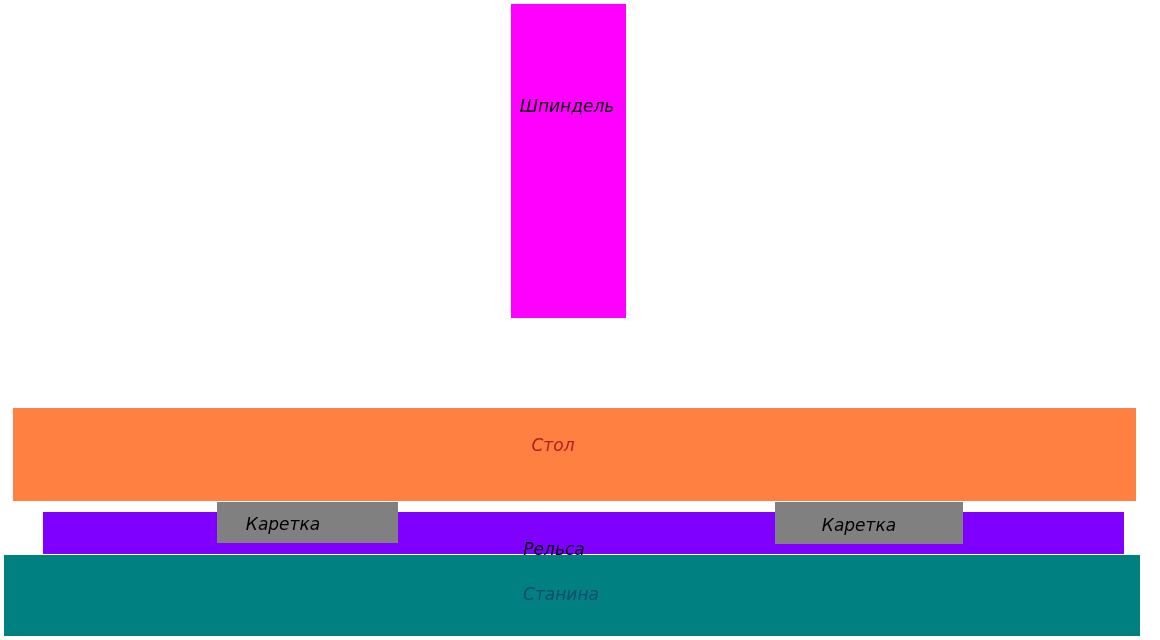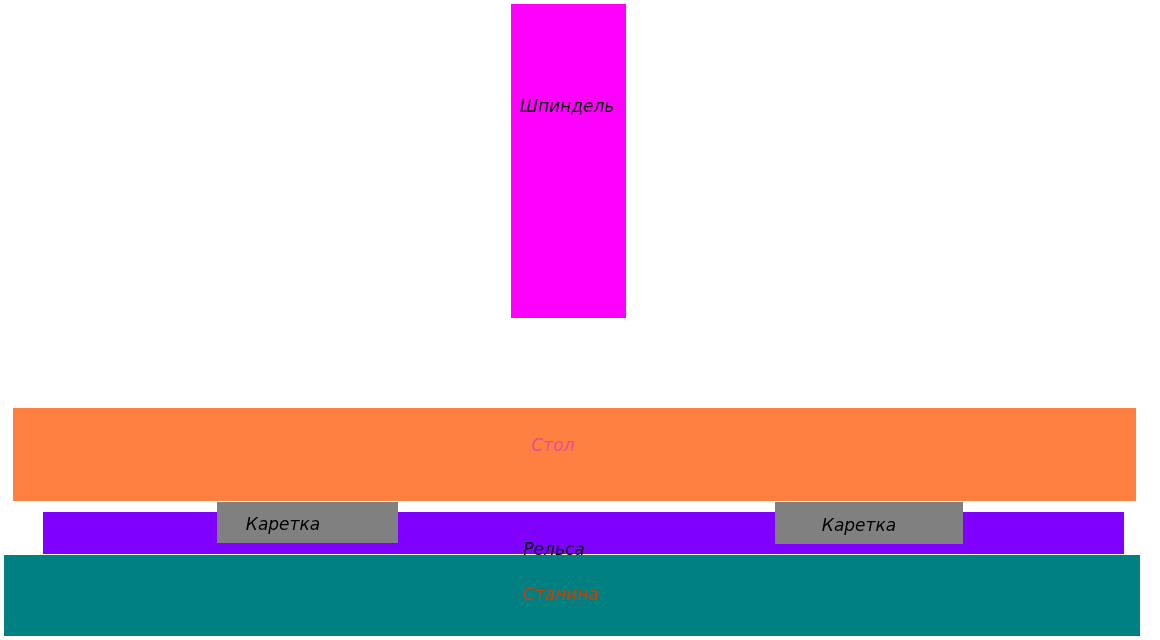--- a/index.html
+++ b/index.html
@@ -34,18 +34,18 @@
 <div id="canvas">
 
   <div class="block" style="left: 13px; top: 408px; width: 1123px; height: 93px; background: rgb(255, 128, 64);"></div>
   <div class="block" style="left: 43px; top: 512px; width: 1081px; height: 42px; background: rgb(128, 0, 255);"></div>
   <div class="block" style="left: 217px; top: 502px; width: 181px; height: 41px; background: rgb(128, 128, 128);"></div>
   <div class="block" style="left: 775px; top: 502px; width: 188px; height: 42px; background: rgb(128, 128, 128);"></div>
   <div class="block" style="left: 4px; top: 555px; width: 1136px; height: 81px; background: rgb(0, 128, 128);"></div>
   <div class="block" style="left: 511px; top: 4px; width: 115px; height: 314px; background: rgb(255, 0, 255);"></div>
 
   <div class="label" style="left: 567px; top: 106px; color: rgb(0, 0, 0);">Шпиндель</div>
-  <div class="label" style="left: 553px; top: 445px; color: #ec4899;">Стол</div>
+  <div class="label" style="left: 553px; top: 445px; color: #b91c1c;">Стол</div>
   <div class="label" style="left: 554px; top: 537px; color: rgb(0, 0, 0); margin-top: 12px;">Рельса</div>
   <div class="label" style="left: 283px; top: 524px; color: rgb(0, 0, 0);">Каретка</div>
   <div class="label" style="left: 859px; top: 525px; color: rgb(0, 0, 0);">Каретка</div>
-  <div class="label" style="left: 561px; top: 594px; color: #c2410c;">Станина</div>
+  <div class="label" style="left: 561px; top: 594px; color: #0c4a6e;">Станина</div>
 </div>
 
 </body></html>

